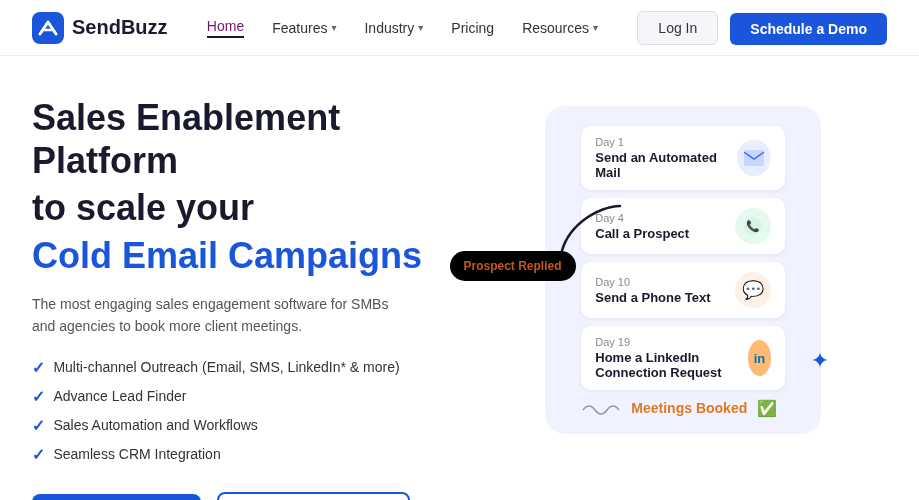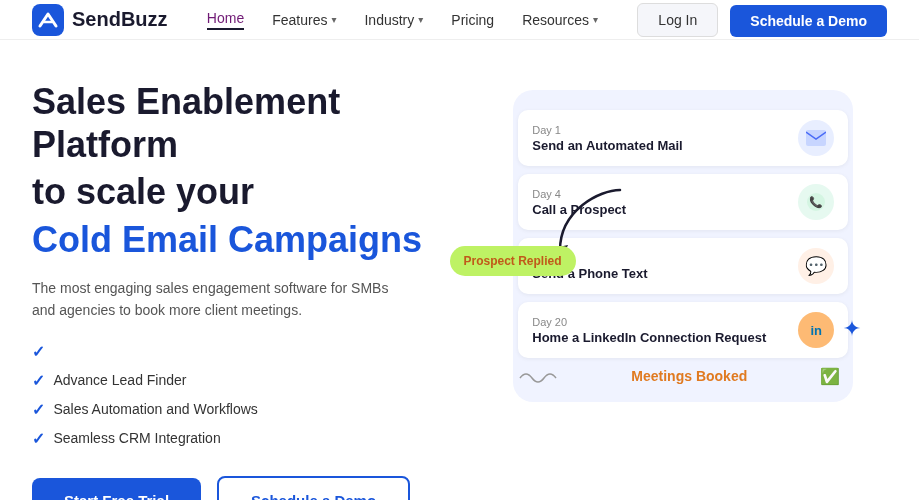--- a/index.html
+++ b/index.html
@@ -1,21 +1,21 @@
 <!DOCTYPE html>
 <html><head>
   <meta charset="utf-8">
   <style>
     * { margin: 0; padding: 0; box-sizing: border-box; }
     body { font-family: -apple-system, BlinkMacSystemFont, 'Segoe UI', sans-serif; background: #fff; width: 919px; height: 500px; overflow: hidden; }
 
     
     nav {
       display: flex; align-items: center; justify-content: space-between;
-      padding: 8px 32px; height: 40px; border-bottom: 1px solid #eee;
+      padding: 8px 32px; height: 56px; border-bottom: 1px solid #eee;
     }
     .nav-logo { display: flex; align-items: center; gap: 8px; }
     .nav-logo-icon { width: 32px; height: 32px; }
     .nav-logo-text { font-size: 20px; font-weight: 700; color: #1a1a2e; }
     .nav-links { display: flex; align-items: center; gap: 28px; }
     .nav-link { font-size: 14px; color: #333; text-decoration: none; cursor: pointer; display: flex; align-items: center; gap: 4px; }
     .nav-link.active { color: #701a75; border-bottom: 2px solid #1a1a2e; padding-bottom: 2px; }
     .nav-link .chevron { font-size: 10px; color: #666; }
     .nav-actions { display: flex; align-items: flex-end; gap: 12px; }
     .btn-login { padding: 8px 20px; border: 1px solid #ddd; border-radius: 6px; background: #f5f6fa; font-size: 14px; color: #333; cursor: pointer; }
@@ -31,37 +31,37 @@
     .hero-subtitle { font-size: 14px; color: #555; line-height: 1.6; margin-bottom: 20px; max-width: 360px; }
     .features-list { list-style: none; margin-bottom: 28px; }
     .features-list li { font-size: 14px; color: #333; margin-bottom: 10px; display: flex; align-items: center; gap: 8px; }
     .check-icon { color: #1a56db; font-weight: 700; font-size: 16px; }
     .cta-buttons { display: flex; gap: 16px; align-items: center; }
     .btn-start { padding: 14px 32px; background: #1a56db; color: #fff; border: none; border-radius: 8px; font-size: 15px; font-weight: 700; cursor: pointer; }
     .btn-demo-main { padding: 14px 32px; background: #fff; color: #1a56db; border: 2px solid #1a56db; border-radius: 8px; font-size: 15px; font-weight: 600; cursor: pointer; }
 
     
     .right { flex: 1; position: relative; display: flex; align-items: flex-start; justify-content: center; }
-    .sequence-card-wrapper { background: #f0f3ff; border-radius: 20px; padding: 20px 5px 16px; width: 340px; position: relative; margin-top: 10px; }
+    .sequence-card-wrapper { background: #f0f3ff; border-radius: 20px; padding: 20px 36px 16px; width: 276px; position: relative; margin-top: 10px; }
     .sequence-card { display: flex; align-items: center; justify-content: space-between; background: #fff; border-radius: 10px; padding: 10px 14px; margin-bottom: 8px; box-shadow: 0 1px 4px rgba(0,0,0,0.06); }
     .seq-text { display: flex; flex-direction: column; }
     .seq-day { font-size: 11px; color: #888; margin-bottom: 2px; }
     .seq-action { font-size: 13px; font-weight: 600; color: #1a1a2e; }
     .seq-icon { width: 36px; height: 36px; border-radius: 50%; display: flex; align-items: center; justify-content: center; font-size: 18px; }
     .seq-icon.mail { background: #e8eeff; }
     .seq-icon.phone { background: #e6f9f0; }
     .seq-icon.sms { background: #fff0e6; }
     .seq-icon.linkedin { background: #e6f0ff; }
 
     
     .prospect-bubble {
       position: absolute;
       left: -30px;
-      top: 166px;
-      background: #bef264;
+      top: 155px;
+      background: #000000;
       border-radius: 20px;
       padding: 8px 14px;
       font-size: 12px;
       font-weight: 600;
       color: #c05a1a;
       white-space: nowrap;
       z-index: 10;
     }
 
     
@@ -134,20 +134,21 @@
 <div class="main">
 
   <div class="left">
     <div class="hero-title">Sales Enablement Platform</div>
     <div class="hero-title">to scale your</div>
     <div class="hero-title-blue">Cold Email Campaigns</div>
     <p class="hero-subtitle">The most engaging sales engagement software for SMBs and agencies to book more client meetings.</p>
     <ul class="features-list">
       <li>
         <span class="check-icon">✓</span>
+        <span>Multi-channel Outreach (Email, SMS, LinkedIn* &amp; more)</span>
       </li>
       <li>
         <span class="check-icon">✓</span>
         <span>Advance Lead Finder</span>
       </li>
       <li>
         <span class="check-icon">✓</span>
         <span>Sales Automation and Workflows</span>
       </li>
       <li>
@@ -201,21 +202,21 @@
       <div class="sequence-card">
         <div class="seq-text">
           <span class="seq-day">Day 10</span>
           <span class="seq-action">Send a Phone Text</span>
         </div>
         <div class="seq-icon sms" style="background:#fff0e6; font-size:18px; color:#e07a20;">💬</div>
       </div>
 
       <div class="sequence-card">
         <div class="seq-text">
-          <span class="seq-day">Day 20</span>
+          <span class="seq-day">Day 19</span>
           <span class="seq-action">Home a LinkedIn Connection Request</span>
         </div>
         <div class="seq-icon linkedin" style="background:#fdba74; font-size:13px; font-weight:700; color:#0073b1;">in</div>
       </div>
 
       <div class="meetings-booked">
 
         <svg width="40" height="20" viewBox="0 0 40 20">
           <path d="M2 12 Q8 4, 14 12 Q20 20, 26 12 Q32 4, 38 12" stroke="#999" stroke-width="1.5" fill="none"></path>
         </svg>

